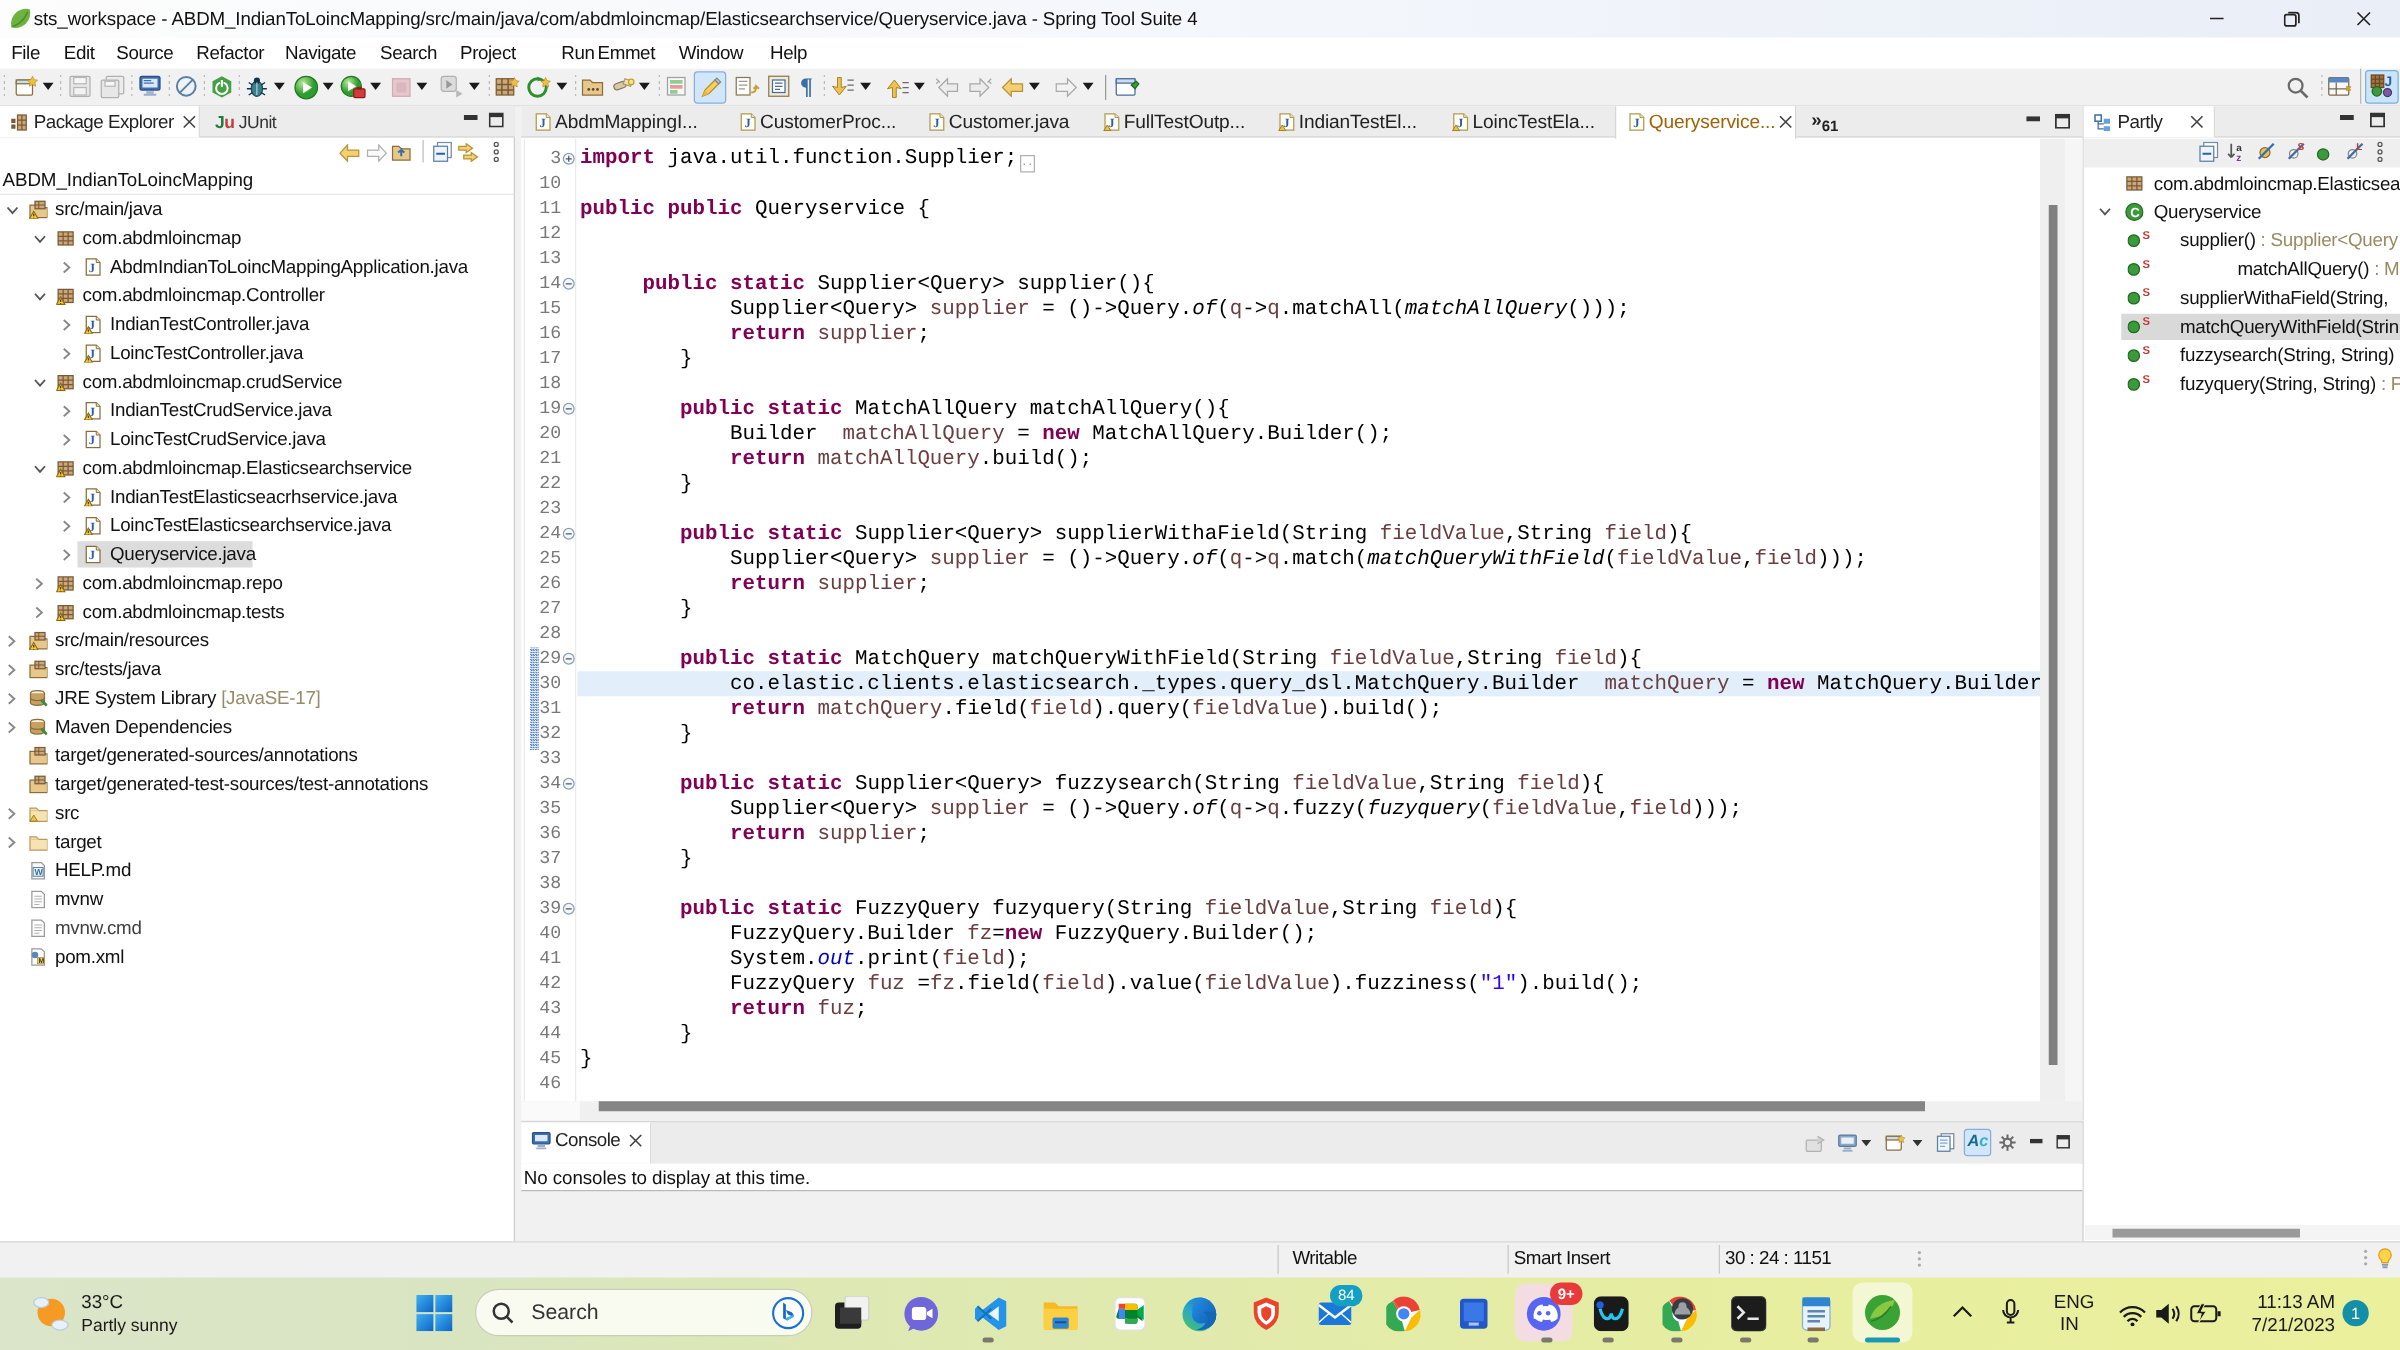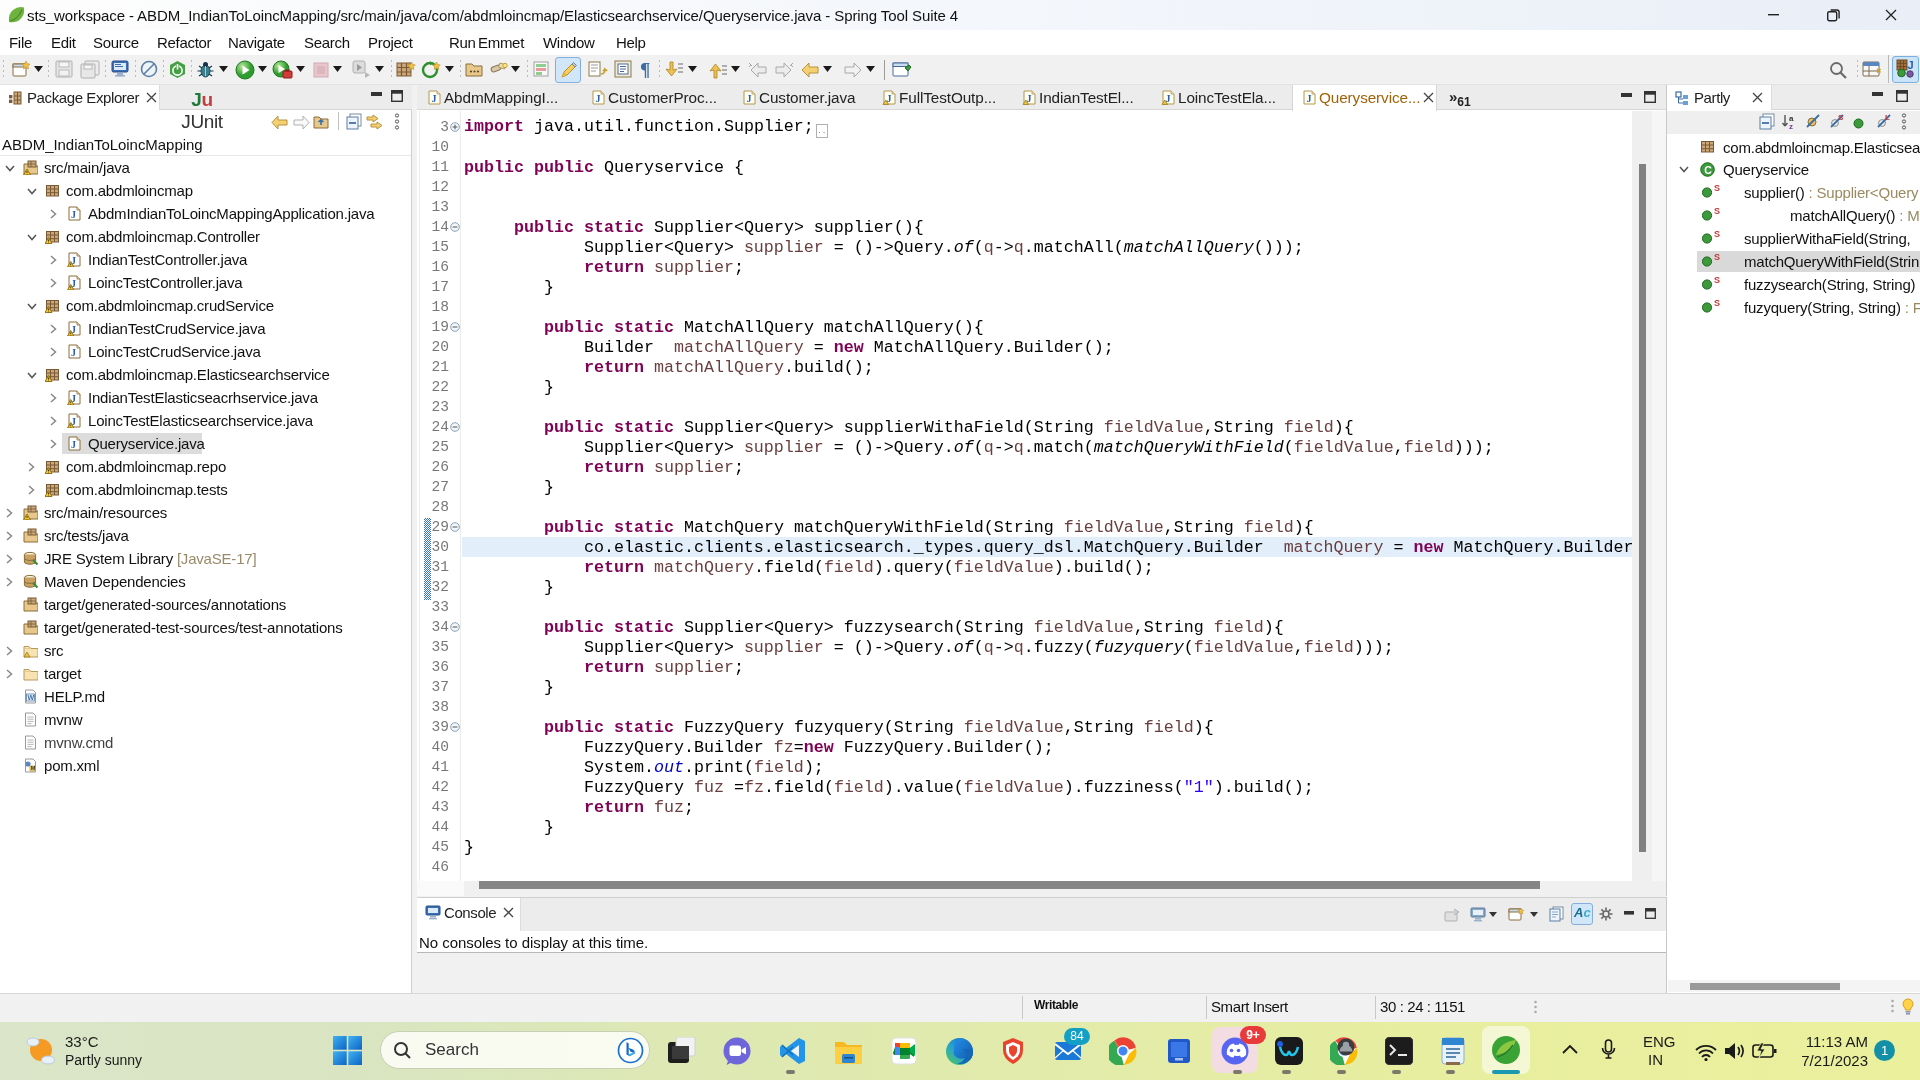--- a/index.html
+++ b/index.html
@@ -250,21 +250,21 @@
 <svg class="abs" style="left:8px;top:91px" width="14" height="14" viewBox="0 0 14 14">
     <rect x="1" y="4" width="3.4" height="3.4" fill="#7a5a3a"></rect>
     <rect x="1" y="8.6" width="3.4" height="3.4" fill="#7a5a3a"></rect>
     <rect x="6" y="1" width="7" height="12" fill="#caa87c" stroke="#7a5a34"></rect>
     <path d="M6 5 h7 M6 9 h7 M9.5 1 v12" stroke="#7a5a34"></path>
   </svg>
 <div class="abs" style="left:27px;top:89px;width:120px;height:17px;font-size:15px;letter-spacing:-0.4px;color:#222;">Package Explorer</div>
 <svg class="abs" style="left:146px;top:92px" width="11" height="11" viewBox="0 0 11 11">
     <path d="M1 1 L10 10 M10 1 L1 10" stroke="#444" stroke-width="1.3"></path>
   </svg>
-<div class="abs" style="left:172px;top:89px;width:60px;height:17px;font-size:19px;letter-spacing:-0.4px;color:#333;text-align:center;"><span style="color:#1f7a3c;font-weight:bold;">J</span><span style="color:#c04040;font-weight:bold;">u</span> JUnit</div>
+<div class="abs" style="left:172px;top:89px;width:60px;height:17px;font-size:14px;letter-spacing:-0.4px;color:#333;"><span style="color:#1f7a3c;font-weight:bold;">J</span><span style="color:#c04040;font-weight:bold;">u</span> JUnit</div>
 <svg class="abs" style="left:371px;top:92px" width="12" height="9" viewBox="0 0 12 9">
     <rect x="0" y="0" width="11" height="4" fill="#333"></rect>
   </svg>
 <svg class="abs" style="left:391px;top:90px" width="12" height="12" viewBox="0 0 12 12">
     <rect x="0.7" y="0.7" width="10.6" height="10.6" fill="none" stroke="#333" stroke-width="1.4"></rect>
     <rect x="0.7" y="0.7" width="10.6" height="3" fill="#333"></rect>
   </svg>
 <svg class="abs" style="left:270px;top:115px" width="19" height="15" viewBox="0 0 19 15">
     <path d="M8 1 L2 7.5 L8 14 V10 H17 V5 H8 Z" fill="#f5d070" stroke="#b8923a"></path>
   </svg>
@@ -861,21 +861,21 @@
 <svg class="abs" style="left:1702px;top:302px" width="11" height="11" viewBox="0 0 11 11">
     <circle cx="5" cy="5.5" r="4.6" fill="#3c9a3c" stroke="#1d6a1d"></circle>
   </svg>
 <div class="abs" style="left:1714px;top:298px;width:10px;height:11px;font-size:9px;font-weight:bold;color:#c03a3a;">S</div>
 <div class="abs" style="left:1744px;top:299px;width:176px;height:18px;font-size:15px;letter-spacing:-0.2px;color:#111;white-space:nowrap;overflow:hidden;">fuzyquery(String, String)<span style="color:#9a8a62"> : F</span></div>
 <div class="abs" style="left:1668px;top:980px;width:252px;height:12px;background:#f4f4f4;"></div>
 <div class="abs" style="left:1690px;top:983px;width:150px;height:7px;background:#9a9a9a;"></div>
 
 <div class="abs" style="left:0;top:993px;width:1920px;height:29px;background:#f1f1f1;border-top:1px solid #d8d8d8;"></div>
 <div class="abs" style="left:1022px;top:996px;width:1px;height:23px;background:#c8c8c8;"></div>
-<div class="abs" style="left:1034px;top:998px;width:150px;height:17px;font-size:12px;letter-spacing:-0.4px;color:#111;font-weight:bold;">Writable</div>
+<div class="abs" style="left:1034px;top:998px;width:150px;height:17px;font-size:15px;letter-spacing:-0.4px;color:#111;">Writable</div>
 <div class="abs" style="left:1206px;top:996px;width:1px;height:23px;background:#c8c8c8;"></div>
 <div class="abs" style="left:1211px;top:998px;width:150px;height:17px;font-size:15px;letter-spacing:-0.4px;color:#111;">Smart Insert</div>
 <div class="abs" style="left:1375px;top:996px;width:1px;height:23px;background:#c8c8c8;"></div>
 <div class="abs" style="left:1380px;top:998px;width:150px;height:17px;font-size:15px;letter-spacing:-0.4px;color:#111;">30 : 24 : 1151</div>
 <svg class="abs" style="left:1533px;top:1000px" width="5" height="16" viewBox="0 0 5 16">
     <circle cx="2.5" cy="2" r="1.3" fill="#aaa"></circle>
     <circle cx="2.5" cy="7" r="1.3" fill="#aaa"></circle>
     <circle cx="2.5" cy="12" r="1.3" fill="#aaa"></circle>
   </svg>
 <svg class="abs" style="left:1890px;top:999px" width="5" height="16" viewBox="0 0 5 16">

